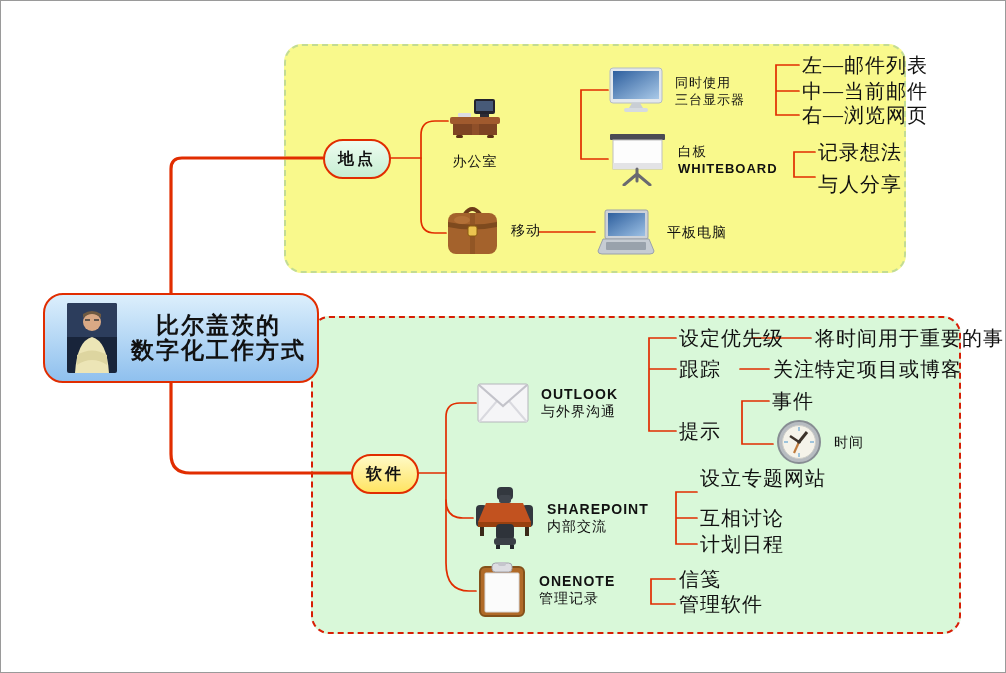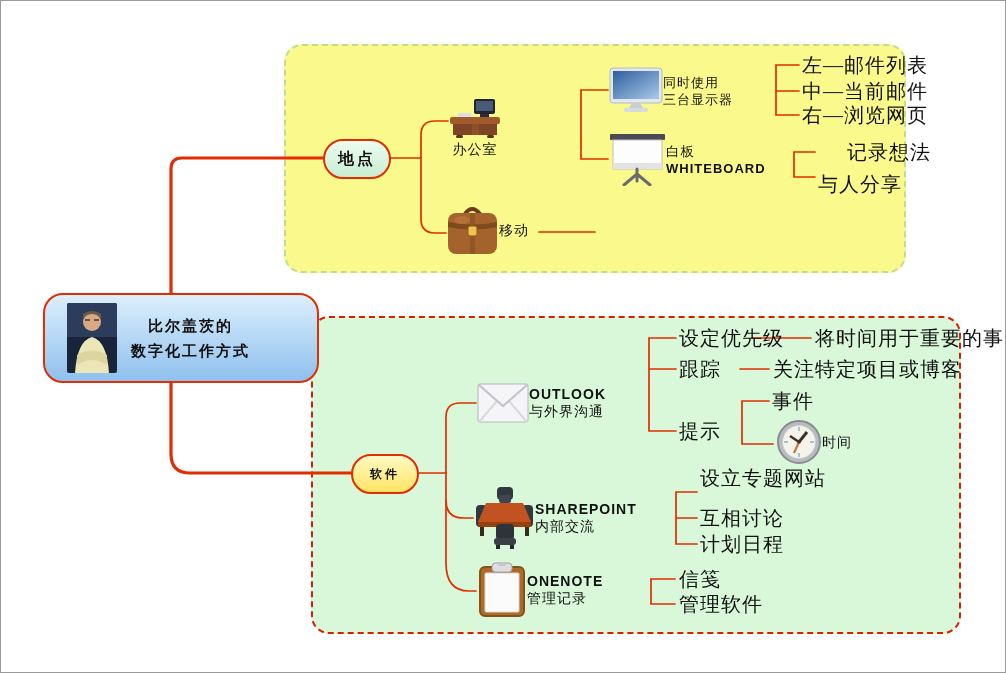--- a/index.html
+++ b/index.html
@@ -13,26 +13,26 @@
     background:#f9f98c;border:2px dashed #c3dc93;}
   #group-software{left:310px;top:315px;width:646px;height:314px;
     background:#d9f8d9;border:2px dashed #d81e05;}
   .lines{position:absolute;left:0;top:0;pointer-events:none;}
   .node{position:absolute;display:flex;align-items:center;justify-content:center;
     border:2px solid #e12d00;border-radius:20px;
     font-family:"Liberation Sans","DejaVu Sans",sans-serif;font-weight:bold;}
   #central-node{left:42px;top:292px;width:250px;height:86px;border-radius:20px;
     background:linear-gradient(#dceffc,#8fc0ee);gap:14px;justify-content:flex-start;
     padding-left:22px;}
-  #central-title{font-size:15px;letter-spacing:2px;line-height:25px;text-align:center;}
+  #central-title{font-size:23px;letter-spacing:2px;line-height:25px;text-align:center;}
   #node-location{left:322px;top:138px;width:64px;height:36px;
     background:linear-gradient(#eefcf0,#c6eed2);font-size:16px;letter-spacing:3px;}
   #node-software{left:350px;top:453px;width:64px;height:36px;
-    background:linear-gradient(#fffac6,#ffe463);font-size:12px;letter-spacing:3px;}
-  .topic{position:absolute;display:flex;align-items:center;gap:0;}
+    background:linear-gradient(#fffac6,#ffe463);font-size:16px;letter-spacing:3px;}
+  .topic{position:absolute;display:flex;align-items:center;gap:12px;}
   .tlabel{font-size:14px;letter-spacing:1px;line-height:17px;white-space:nowrap;}
   .tlabel .en{font-family:"Liberation Sans","DejaVu Sans",sans-serif;font-weight:bold;
     letter-spacing:1px;}
   .leaf{position:absolute;font-size:20px;letter-spacing:1px;white-space:nowrap;
     line-height:18px;}
   .photo{width:50px;height:70px;border-radius:2px;overflow:hidden;flex:0 0 auto;}
   .icon{flex:0 0 auto;display:block;}
 </style>
 </head>
 <body>
@@ -143,26 +143,41 @@
       <path d="M19 12 Q26 2 34 12" stroke="#6d3b19" stroke-width="4" fill="none"></path>
       <rect x="2" y="11" width="49" height="41" rx="8" fill="#a4622c"></rect>
       <path d="M2 25 Q26 30 51 25 L51 20 Q26 25 2 20 Z" fill="#7e4a1e"></path>
       <rect x="24" y="11" width="5" height="41" fill="#8a5122" opacity="0.7"></rect>
       <rect x="22" y="24" width="9" height="10" rx="2" fill="#ecc44f" stroke="#8a5a10"></rect>
       <ellipse cx="16" cy="18" rx="8" ry="4" fill="#c07c42" opacity="0.55"></ellipse>
     </svg>
     <span class="tlabel">移动</span>
   </div>
 
+  <div class="topic" style="left:596px;top:208px;">
+    <svg class="icon" width="58" height="47" viewBox="0 0 58 47">
+      <defs>
+          <linearGradient id="gl" x1="0" y1="0" x2="1" y2="1">
+        <stop offset="0" stop-color="#2e5f9e"></stop>
+            <stop offset="1" stop-color="#9cc0e4"></stop>
+      </linearGradient>
+        </defs>
+      <rect x="8" y="1" width="43" height="29" rx="2" fill="#cdd2d9" stroke="#99a0aa"></rect>
+      <rect x="11" y="4" width="37" height="23" fill="url(#gl)"></rect>
+      <path d="M6 30 L52 30 L57 42 Q57 45 53 45 L5 45 Q1 45 1 42 Z" fill="#c6ccd3" stroke="#9aa1ab"></path>
+      <rect x="9" y="33" width="40" height="8" rx="1" fill="#99a2ac"></rect>
+    </svg>
+    <span class="tlabel">平板电脑</span>
+  </div>
 
   <div class="leaf" style="left:801px;top:55px;">左—邮件列表</div>
   <div class="leaf" style="left:801px;top:81px;">中—当前邮件</div>
   <div class="leaf" style="left:801px;top:105px;">右—浏览网页</div>
 
-  <div class="leaf" style="left:846px;top:142px;">记录想法</div>
+  <div class="leaf" style="left:817px;top:142px;">记录想法</div>
   <div class="leaf" style="left:817px;top:167px;margin-top:7px;">与人分享</div>
 
   <div class="topic" style="left:476px;top:382px;">
     <svg class="icon" width="52" height="40" viewBox="0 0 52 40">
       <rect x="1" y="1" width="50" height="38" rx="2" fill="#f5f5f7" stroke="#b5b5bc"></rect>
       <path d="M2 39 L20 18 M50 39 L32 18" stroke="#d9d9df" stroke-width="2" fill="none"></path>
       <path d="M2 2 L26 23 L50 2" fill="none" stroke="#c3c3ca" stroke-width="2.2"></path>
     </svg>
     <div class="tlabel">
       <div class="en">OUTLOOK</div>

